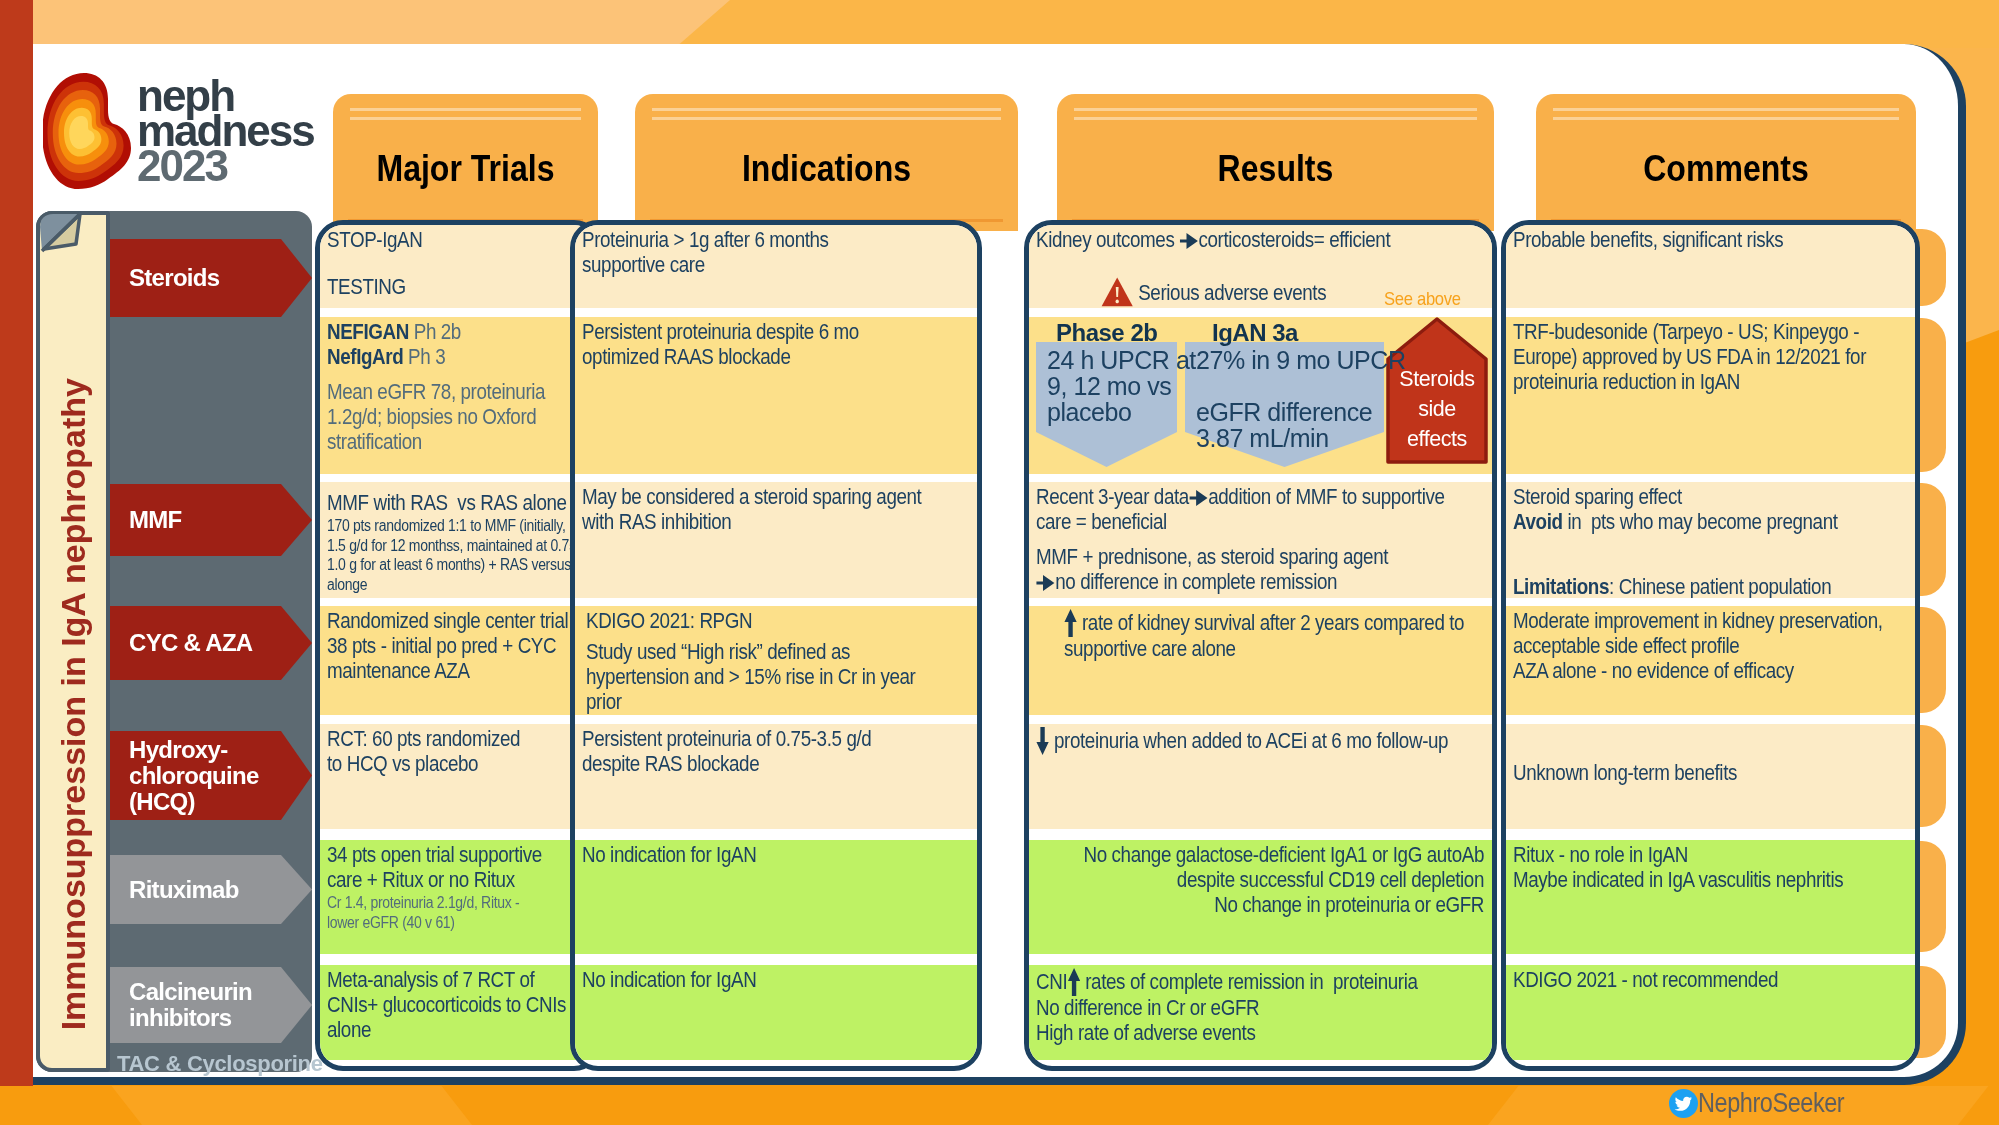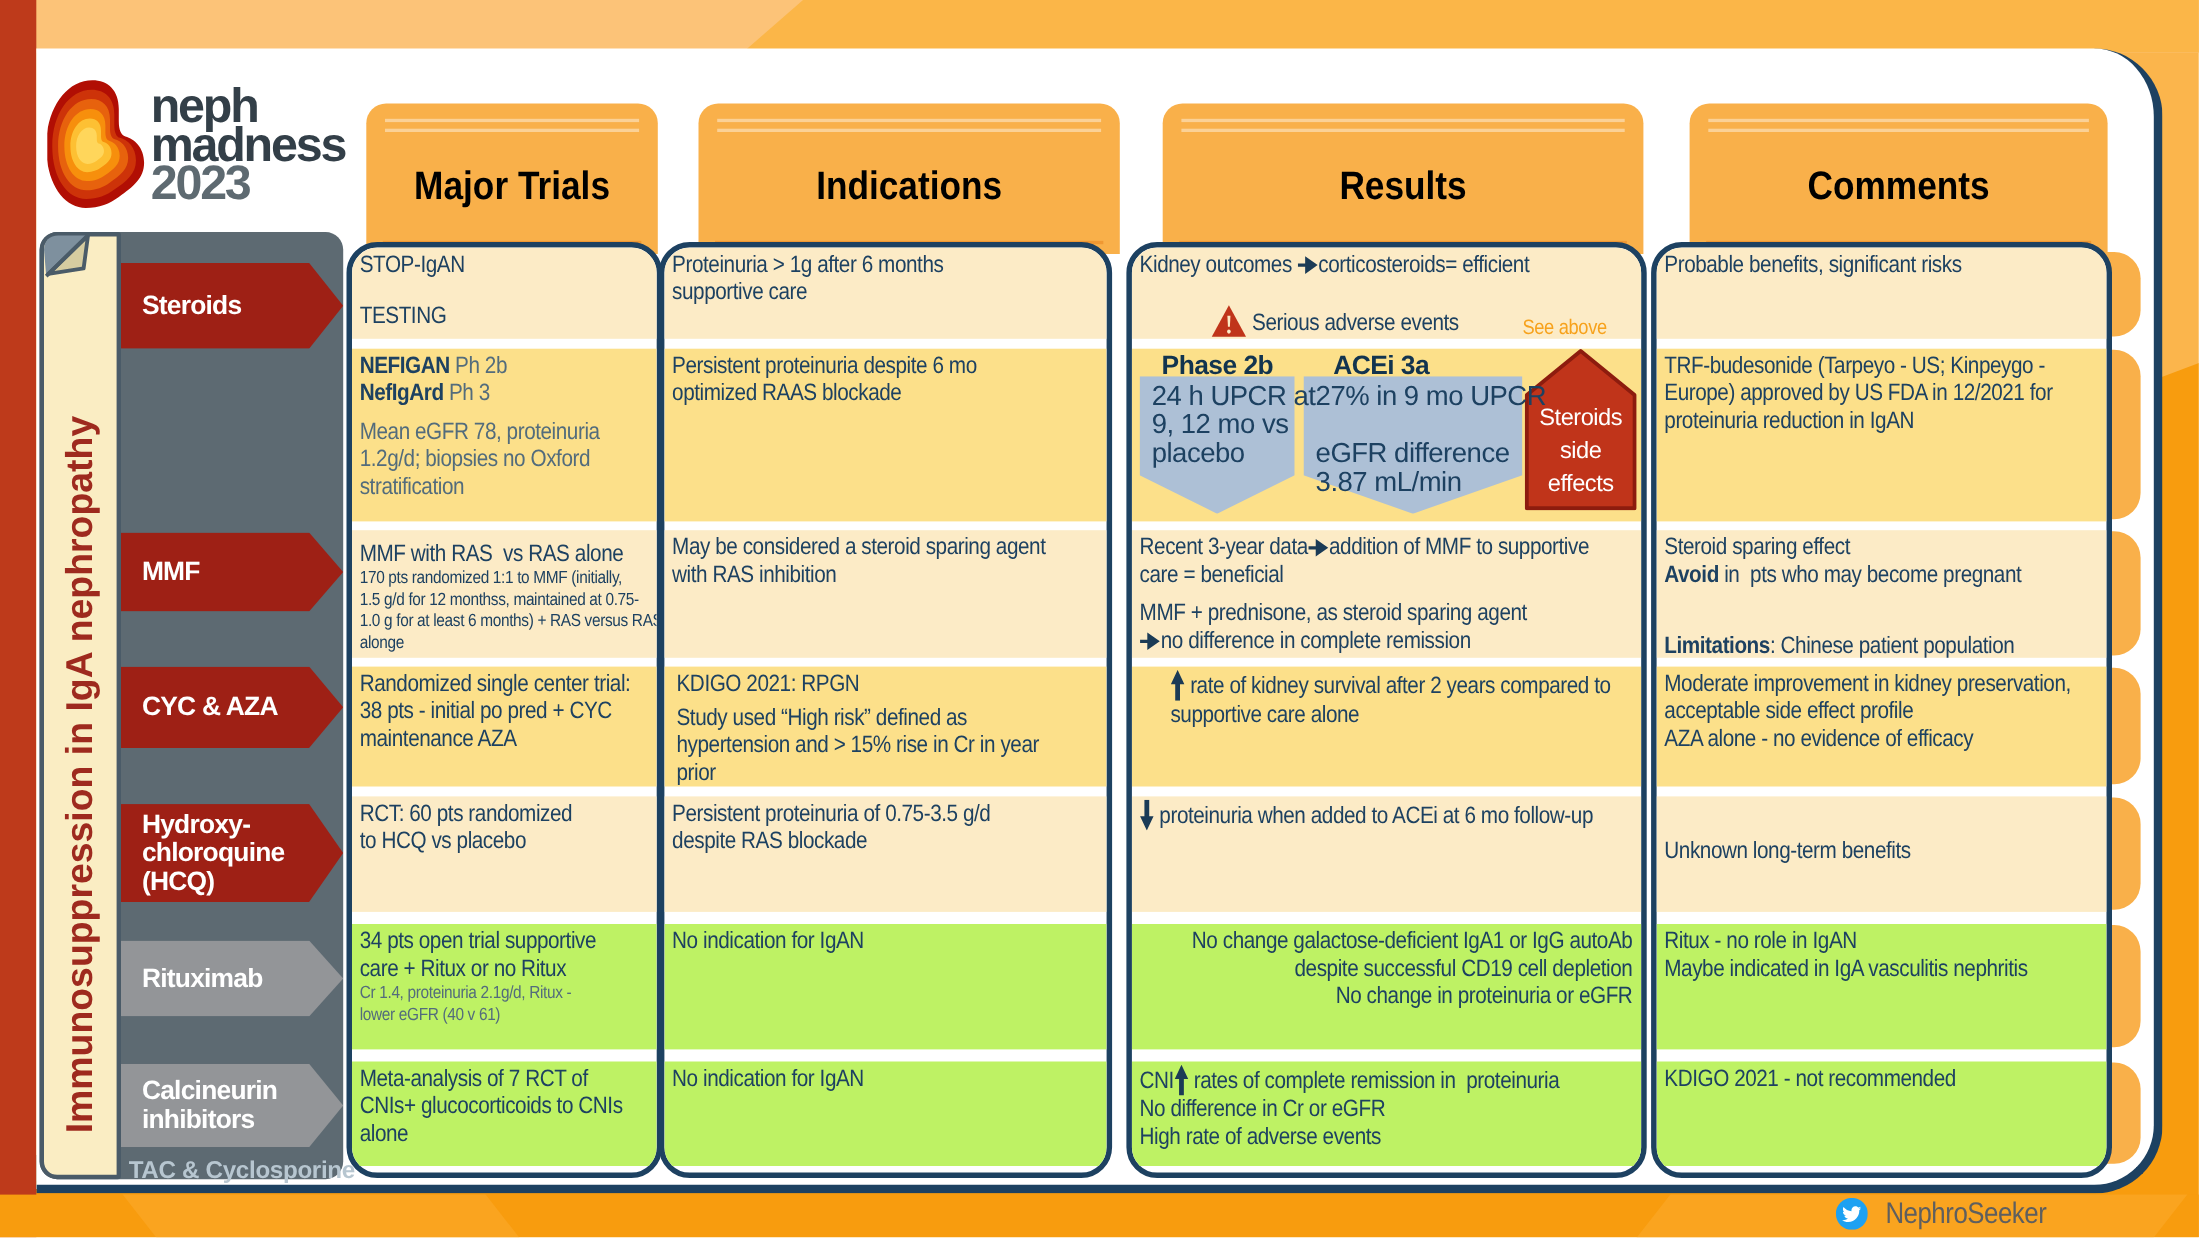--- a/index.html
+++ b/index.html
@@ -50,21 +50,21 @@
            border-radius:16px;}
   .spine{position:absolute;left:0;top:0;width:74px;height:861px;background:#FAEDC3;
          border:4px solid #4A5B68;box-sizing:border-box;border-radius:16px 3px 3px 16px;}
   .spine .vtext{position:absolute;left:14px;bottom:38px;white-space:nowrap;color:#9E2A1E;
                 font-weight:bold;font-size:34px;letter-spacing:-1.2px;writing-mode:vertical-rl;transform:rotate(180deg);letter-spacing:0px;}
   .arrow{position:absolute;left:74px;display:flex;align-items:center;padding-left:19px;
          color:#fff;font-weight:bold;font-size:24px;line-height:26px;letter-spacing:-0.7px;box-sizing:border-box;
          white-space:pre-line;}
   .foot-note{position:absolute;left:81px;top:840px;color:#B7C6D0;font-weight:bold;font-size:22px;letter-spacing:-0.3px;white-space:nowrap;}
 
-  .footer{position:absolute;left:1669px;top:1088px;display:flex;align-items:center;gap:16px;}
+  .footer{position:absolute;left:1669px;top:1088px;display:flex;align-items:center;gap:0;}
   .footer .handle{color:#5F5F5F;font-size:27px;letter-spacing:-0.5px;transform:scaleX(0.87);transform-origin:0 50%;}
 
   .badge-steroid{position:absolute;color:#fff;text-align:center;font-size:21.5px;line-height:30px;letter-spacing:-0.45px;white-space:pre;}
   .phtitle{position:absolute;font-weight:bold;font-size:24px;letter-spacing:-0.5px;color:#12344F;}
   .seeabove{position:absolute;color:#F7A21C;font-size:19px;letter-spacing:-0.35px;}
   .phbox{position:absolute;color:#1D4161;font-size:25px;line-height:26px;letter-spacing:-0.45px;white-space:pre;}
   .ic{display:inline-block;vertical-align:-2px;}
 </style>
 </head>
 <body>
@@ -198,21 +198,21 @@
 care + Ritux or no Ritux</div>
       <div class="t small muted" style="">Cr 1.4, proteinuria 2.1g/d, Ritux -
 lower eGFR (40 v 61)</div>
     </div>
     <div class="cell grey" style="top:740px;height:95px;">
       <div class="t" style="">Meta-analysis of 7 RCT of
 CNIs+ glucocorticoids to CNIs
 alone</div>
     </div>
   </div>
-  <div class="col" style="left:599px;top:220px;width:412px;height:851px;">
+  <div class="col" style="left:570px;top:220px;width:412px;height:851px;">
     <div class="cell cream" style="top:0px;height:83px;">
       <div class="t" style="">Proteinuria &gt; 1g after 6 months
 supportive care</div>
     </div>
     <div class="cell yellow" style="top:92px;height:157px;">
       <div class="t" style="">Persistent proteinuria despite 6 mo
 optimized RAAS blockade</div>
     </div>
     <div class="cell cream" style="top:257px;height:116px;">
       <div class="t" style="">May be considered a steroid sparing agent
@@ -318,21 +318,21 @@
     <svg width="141" height="125" viewBox="0 0 141 125" style="position:absolute;left:1036px;top:342px;">
       <path d="M0 0 H141 V90 L70.5 125 L0 90 Z" fill="#ADC0D6"></path>
     </svg>
     <svg width="199" height="125" viewBox="0 0 199 125" style="position:absolute;left:1185px;top:342px;">
       <path d="M0 0 H199 V90 L99.5 125 L0 90 Z" fill="#ADC0D6"></path>
     </svg>
     <svg width="102" height="147" viewBox="0 0 102 147" style="position:absolute;left:1386px;top:317px;">
       <path d="M51 2 L100 42 L100 145 L2 145 L2 42 Z" fill="#C0341A" stroke="#8D1C0E" stroke-width="3.5" stroke-linejoin="round"></path>
     </svg>
     <div class="phtitle" style="left:1056px;top:319px;">Phase 2b</div>
-    <div class="phtitle" style="left:1212px;top:319px;">ACEi 3a</div>
+    <div class="phtitle" style="left:1212px;top:319px;">IgAN 3a</div>
     <div class="phbox" style="left:1047px;top:347px;width:124px;">24 h UPCR at
 9, 12 mo vs
 placebo</div>
     <div class="phbox" style="left:1196px;top:347px;width:186px;">27% in 9 mo UPCR
 
 eGFR difference
 3.87 mL/min</div>
     <div class="badge-steroid" style="left:1390px;top:364px;width:94px;">Steroids
 side
 effects</div>

